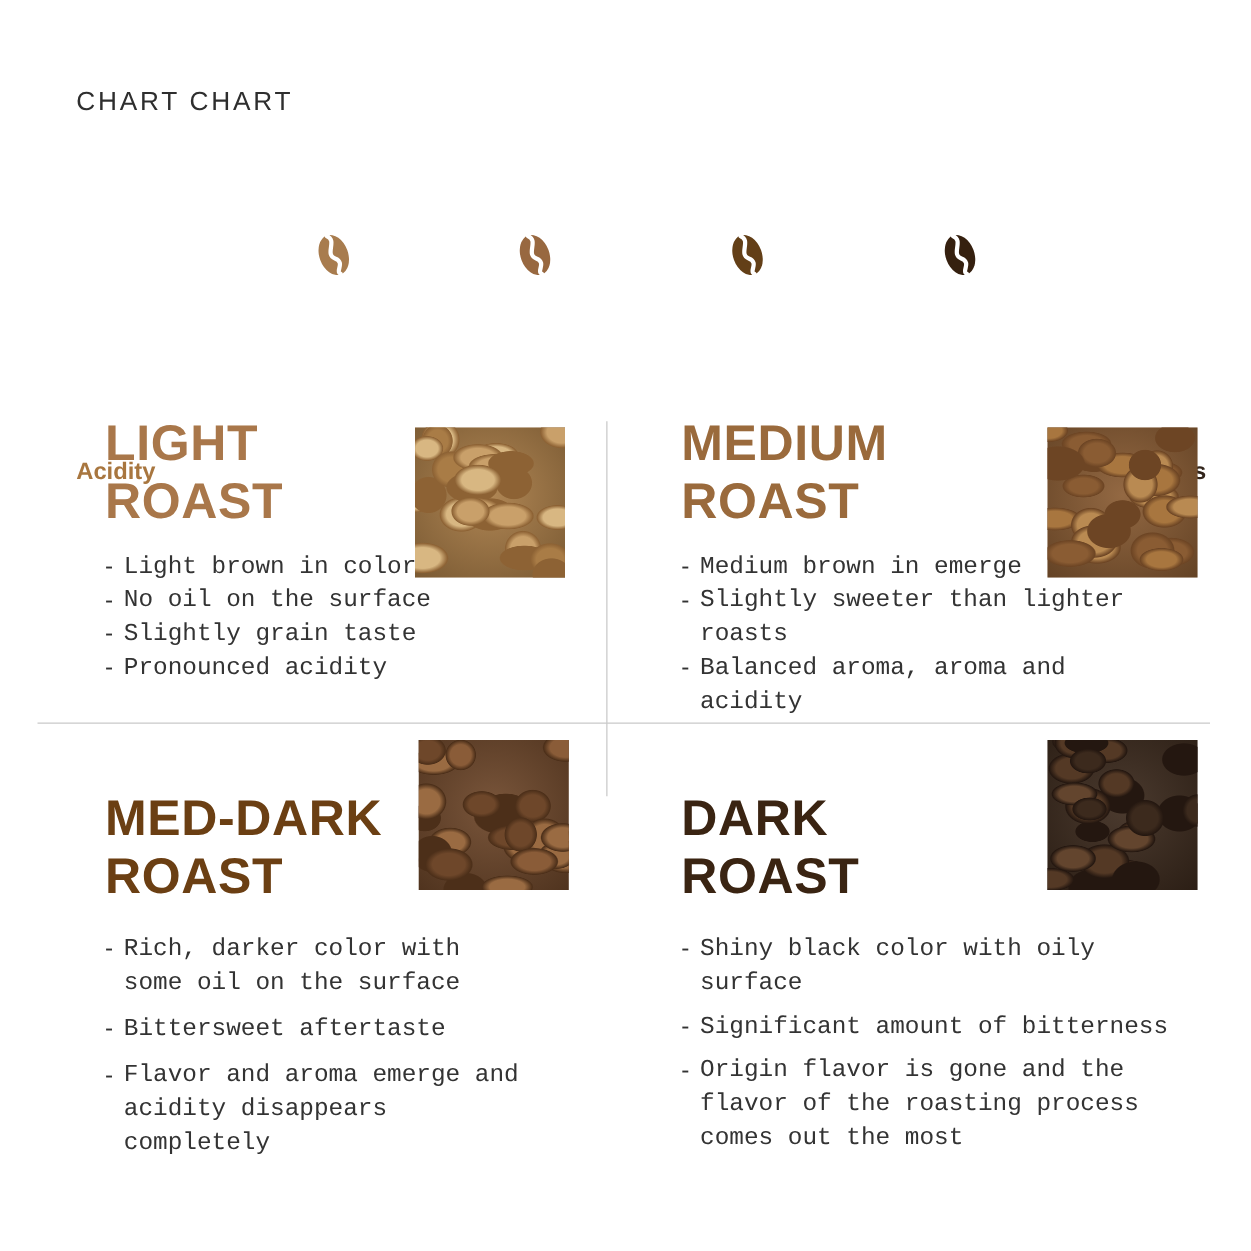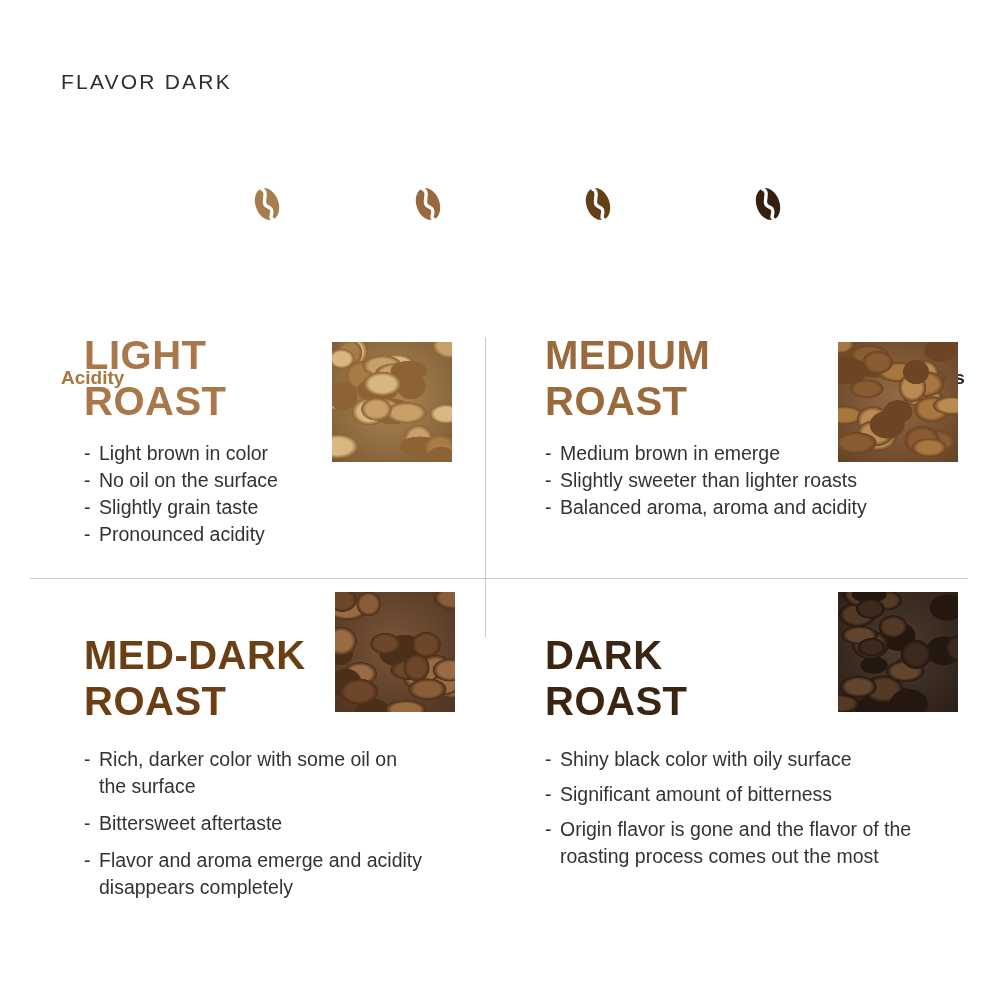--- a/index.html
+++ b/index.html
@@ -65,36 +65,36 @@
   .bullets li{
     display:flex;
     color:#333333;
     font-size:19.5px;
     line-height:27px;
   }
   .bullets li .dash{
     flex:0 0 auto;
     width:15px;
   }
-  .bullets li .btxt{flex:1 1 auto;}
+  .bullets li .btxt{flex:1 1 auto;font-family:Liberation Mono, monospace;}
 
   
   .photo{
     position:absolute;
     width:120px;height:120px;
     overflow:hidden;
     background-color:#6b4322;
   }
 </style>
 </head>
 <body>
 
 <div class="page">
 
-  <div class="title">FLAVOR DARK</div>
+  <div class="title">CHART CHART</div>
 
   <div class="scale">
     <svg width="1001" height="120" viewBox="0 0 1001 120">
       <defs>
         <clipPath id="arrowClip">
 
           <path d="M145,226 L200,185 L200,198 L811,198 L811,180 L868,226 L811,272 L811,252 L200,252 L200,268 Z"></path>
         </clipPath>
       </defs>
 

